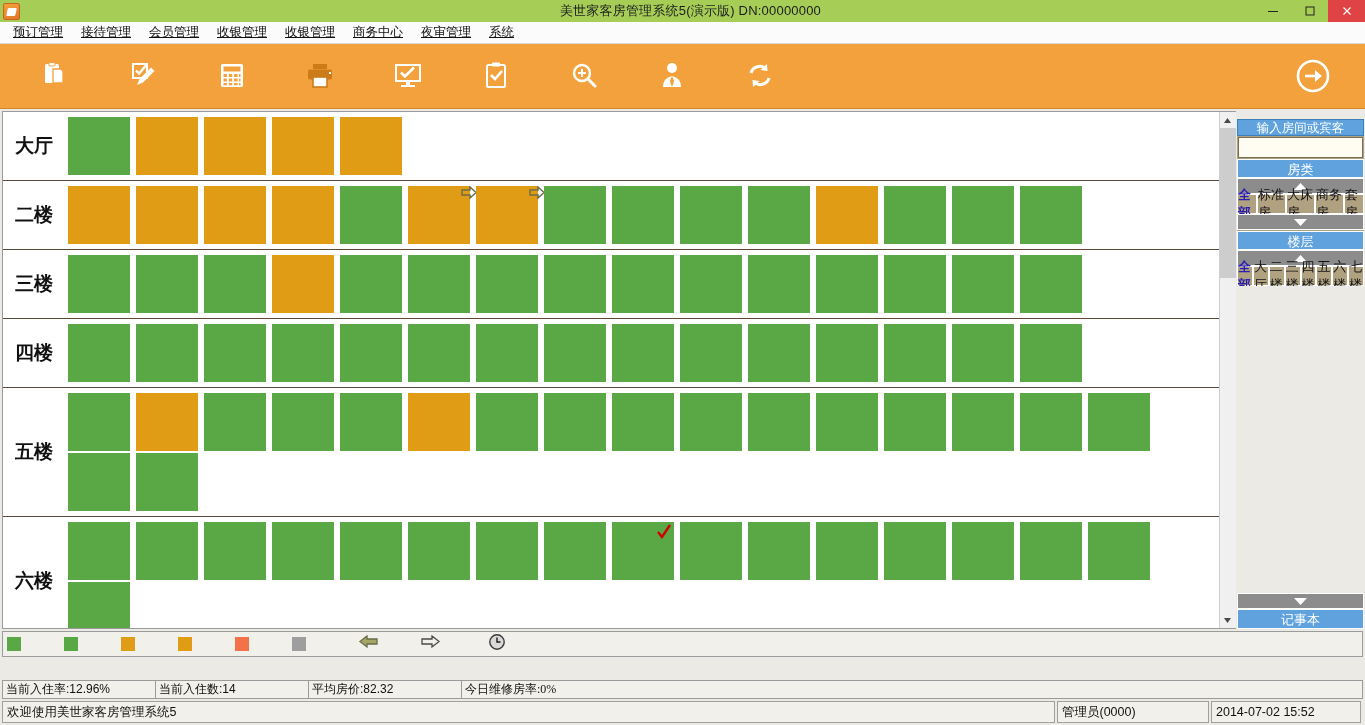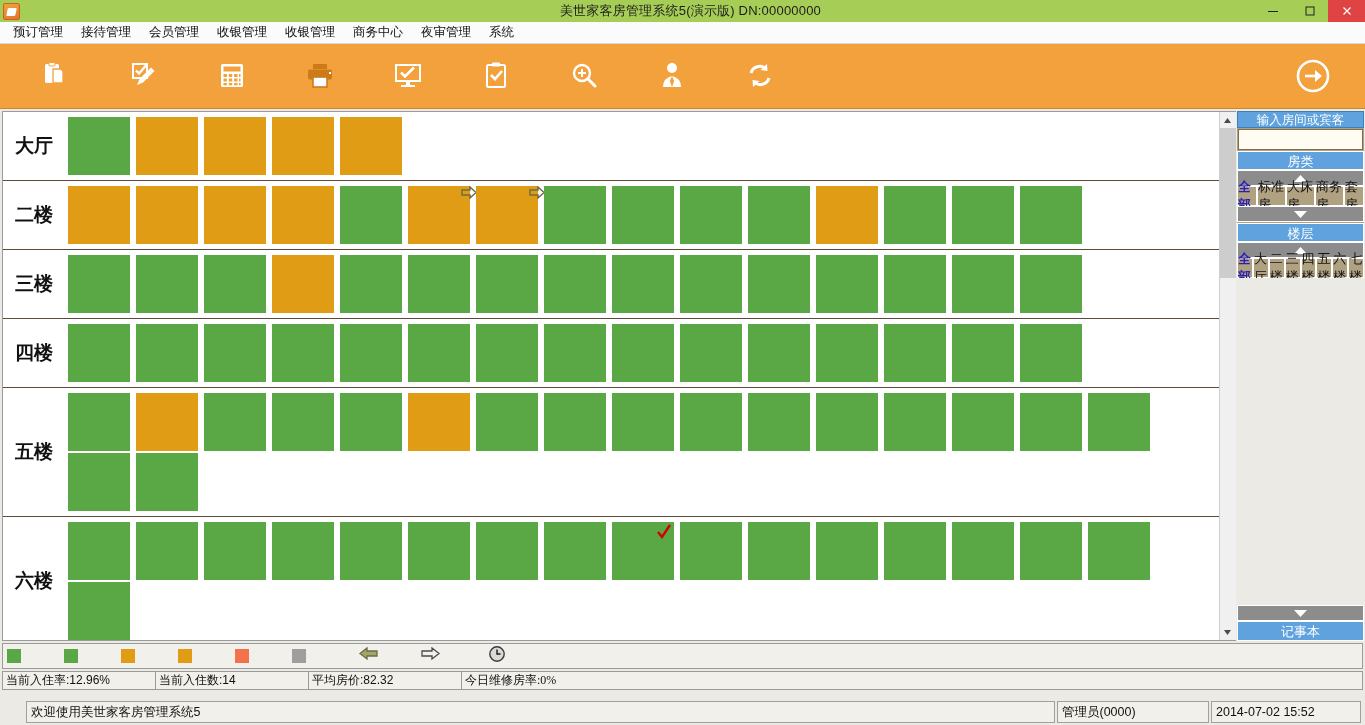--- a/index.html
+++ b/index.html
@@ -38,20 +38,21 @@
   .win-btn svg { display:block; }
 
   
   .menubar {
     height: 22px; background: #fbfbfb; border-bottom: 1px solid #d8d8d8;
     display: flex; align-items: center; padding-left: 4px; flex: none;
   }
   .menu-item {
     font-size: 12.5px; color: #111; padding: 2px 9px; cursor: default;
     white-space: nowrap;
+    text-decoration: underline;
   }
 
   
   .toolbar {
     height: 65px; background: #f2a13c; display: flex; align-items: stretch;
     border-bottom: 1px solid #d08725; position: relative; flex: none;
     padding-left: 12px;
   }
   .tool-btn {
     width: 88px; display: flex; flex-direction: column; align-items: center;
@@ -127,21 +128,21 @@
   }
   .vs-track { flex: 1 1 auto; width: 16px; background: #f0f0f0; position: relative; }
   .vs-thumb {
     position: absolute; top: 0; left: 0; width: 16px; height: 150px;
     background: #cdcdcd;
   }
 
   
   .sidebar {
     width: 127px; flex: none; display: flex; flex-direction: column;
-    background: #b0a181; margin: 2px 1px 0 1px; gap: 0;
+    background: #b0a181; margin: 10px 1px 0 1px; gap: 0;
   }
   .sb-header {
     background: #5fa2de; color: #fff; font-size: 12.5px; text-align: center;
     line-height: 17px; height: 17px; border: 1px solid #3d7fb8;
   }
   .sb-input {
     height: 21px; background: #fffdf2; border: 1px solid #7a6e57; margin: 1px 1px 0 1px;
   }
   .sb-grid { display: flex; flex-wrap: wrap; margin-top: 1px; }
   .sb-cell {
@@ -179,22 +180,22 @@
   .lg-sw { width: 14px; height: 14px; position: relative; }
   .lg-sw.dirty { display:flex; align-items:center; justify-content:center;
                  color:#fff; font-size:10px; line-height:14px; }
   .lg-name { font-size: 12.5px; color: #1a1a1a; }
   .lg-name.red { color: #cc0000; }
   .lg-val { font-size: 12.5px; color: #1c2fa0; min-width: 14px; }
   .lg-gap { width: 11px; }
 
   
   .statsbar {
-    height: 28px; flex: none; display: flex; align-items: flex-start;
-    margin: 2px 2px 0 2px;
+    height: 28px; flex: none; display: flex; align-items: flex-end;
+    margin: 14px 2px 0 2px;
   }
   .stat-cell {
     background: #f2f0ea; border: 1px solid #9b9b9b; border-right: none;
     font-size: 12px; color: #111; display: flex; align-items: center;
     padding-left: 3px;
   }
   .stat-cell:last-child { border-right: 1px solid #9b9b9b; flex: 1 1 auto; font-family: Liberation Serif, serif; }
 
   
   .statusbar {
@@ -901,18 +902,18 @@
     </div>
 
   <div class="statsbar" id="stats">
       <div class="stat-cell" style="width: 153px;">当前入住率:12.96%</div>
       <div class="stat-cell" style="width: 153px;">当前入住数:14</div>
       <div class="stat-cell" style="width: 153px;">平均房价:82.32</div>
       <div class="stat-cell">今日维修房率:0%</div>
     </div>
 
   <div class="statusbar">
-    <div class="st-cell" style="flex:1 1 auto;margin-left:24px;">欢迎使用美世家客房管理系统5</div>
+    <div class="st-cell" style="flex:1 1 auto;">欢迎使用美世家客房管理系统5</div>
     <div class="st-cell" style="width:152px;">管理员(0000)</div>
     <div class="st-cell" style="width:150px;">2014-07-02 15:52</div>
   </div>
 
 </div>
 
 </body></html>

